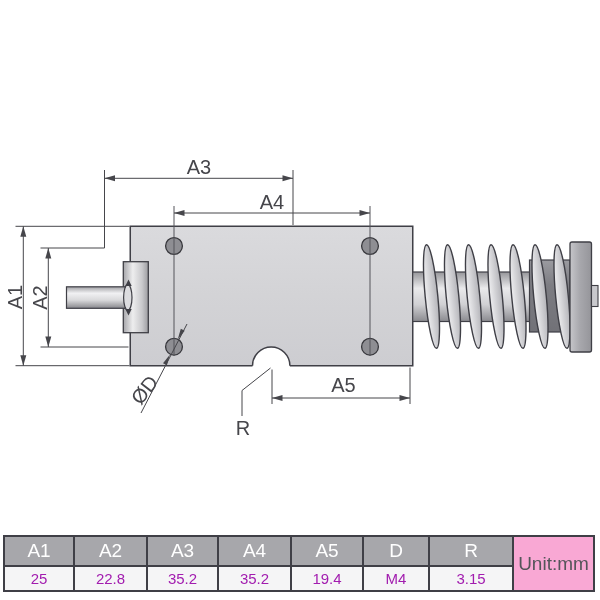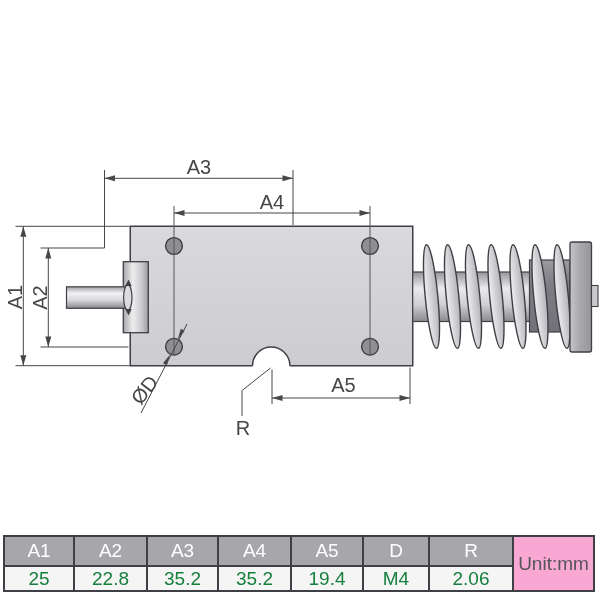--- a/index.html
+++ b/index.html
@@ -35,22 +35,22 @@
   }
   table.spec th {
     background: #a7a7ab;
     color: #ffffff;
     font-weight: normal;
     font-size: 19px;
     height: 28px;
   }
   table.spec td.val {
     background: #f5f5f6;
-    color: #15803d;
-    font-size: 19px;
+    color: #a21caf;
+    font-size: 15px;
     height: 23px;
   }
   table.spec td.unit {
     background: #f9a8d4;
     color: #55555a;
     font-size: 19px;
   }
 </style>
 </head>
 <body>
@@ -221,18 +221,18 @@
       <th>R</th>
       <td class="unit" rowspan="2">Unit:mm</td>
     </tr>
     <tr>
       <td class="val">25</td>
       <td class="val">22.8</td>
       <td class="val">35.2</td>
       <td class="val">35.2</td>
       <td class="val">19.4</td>
       <td class="val">M4</td>
-      <td class="val">2.06</td>
+      <td class="val">3.15</td>
     </tr>
   </tbody>
     </table>
 
 </div>
 
 </body></html>

